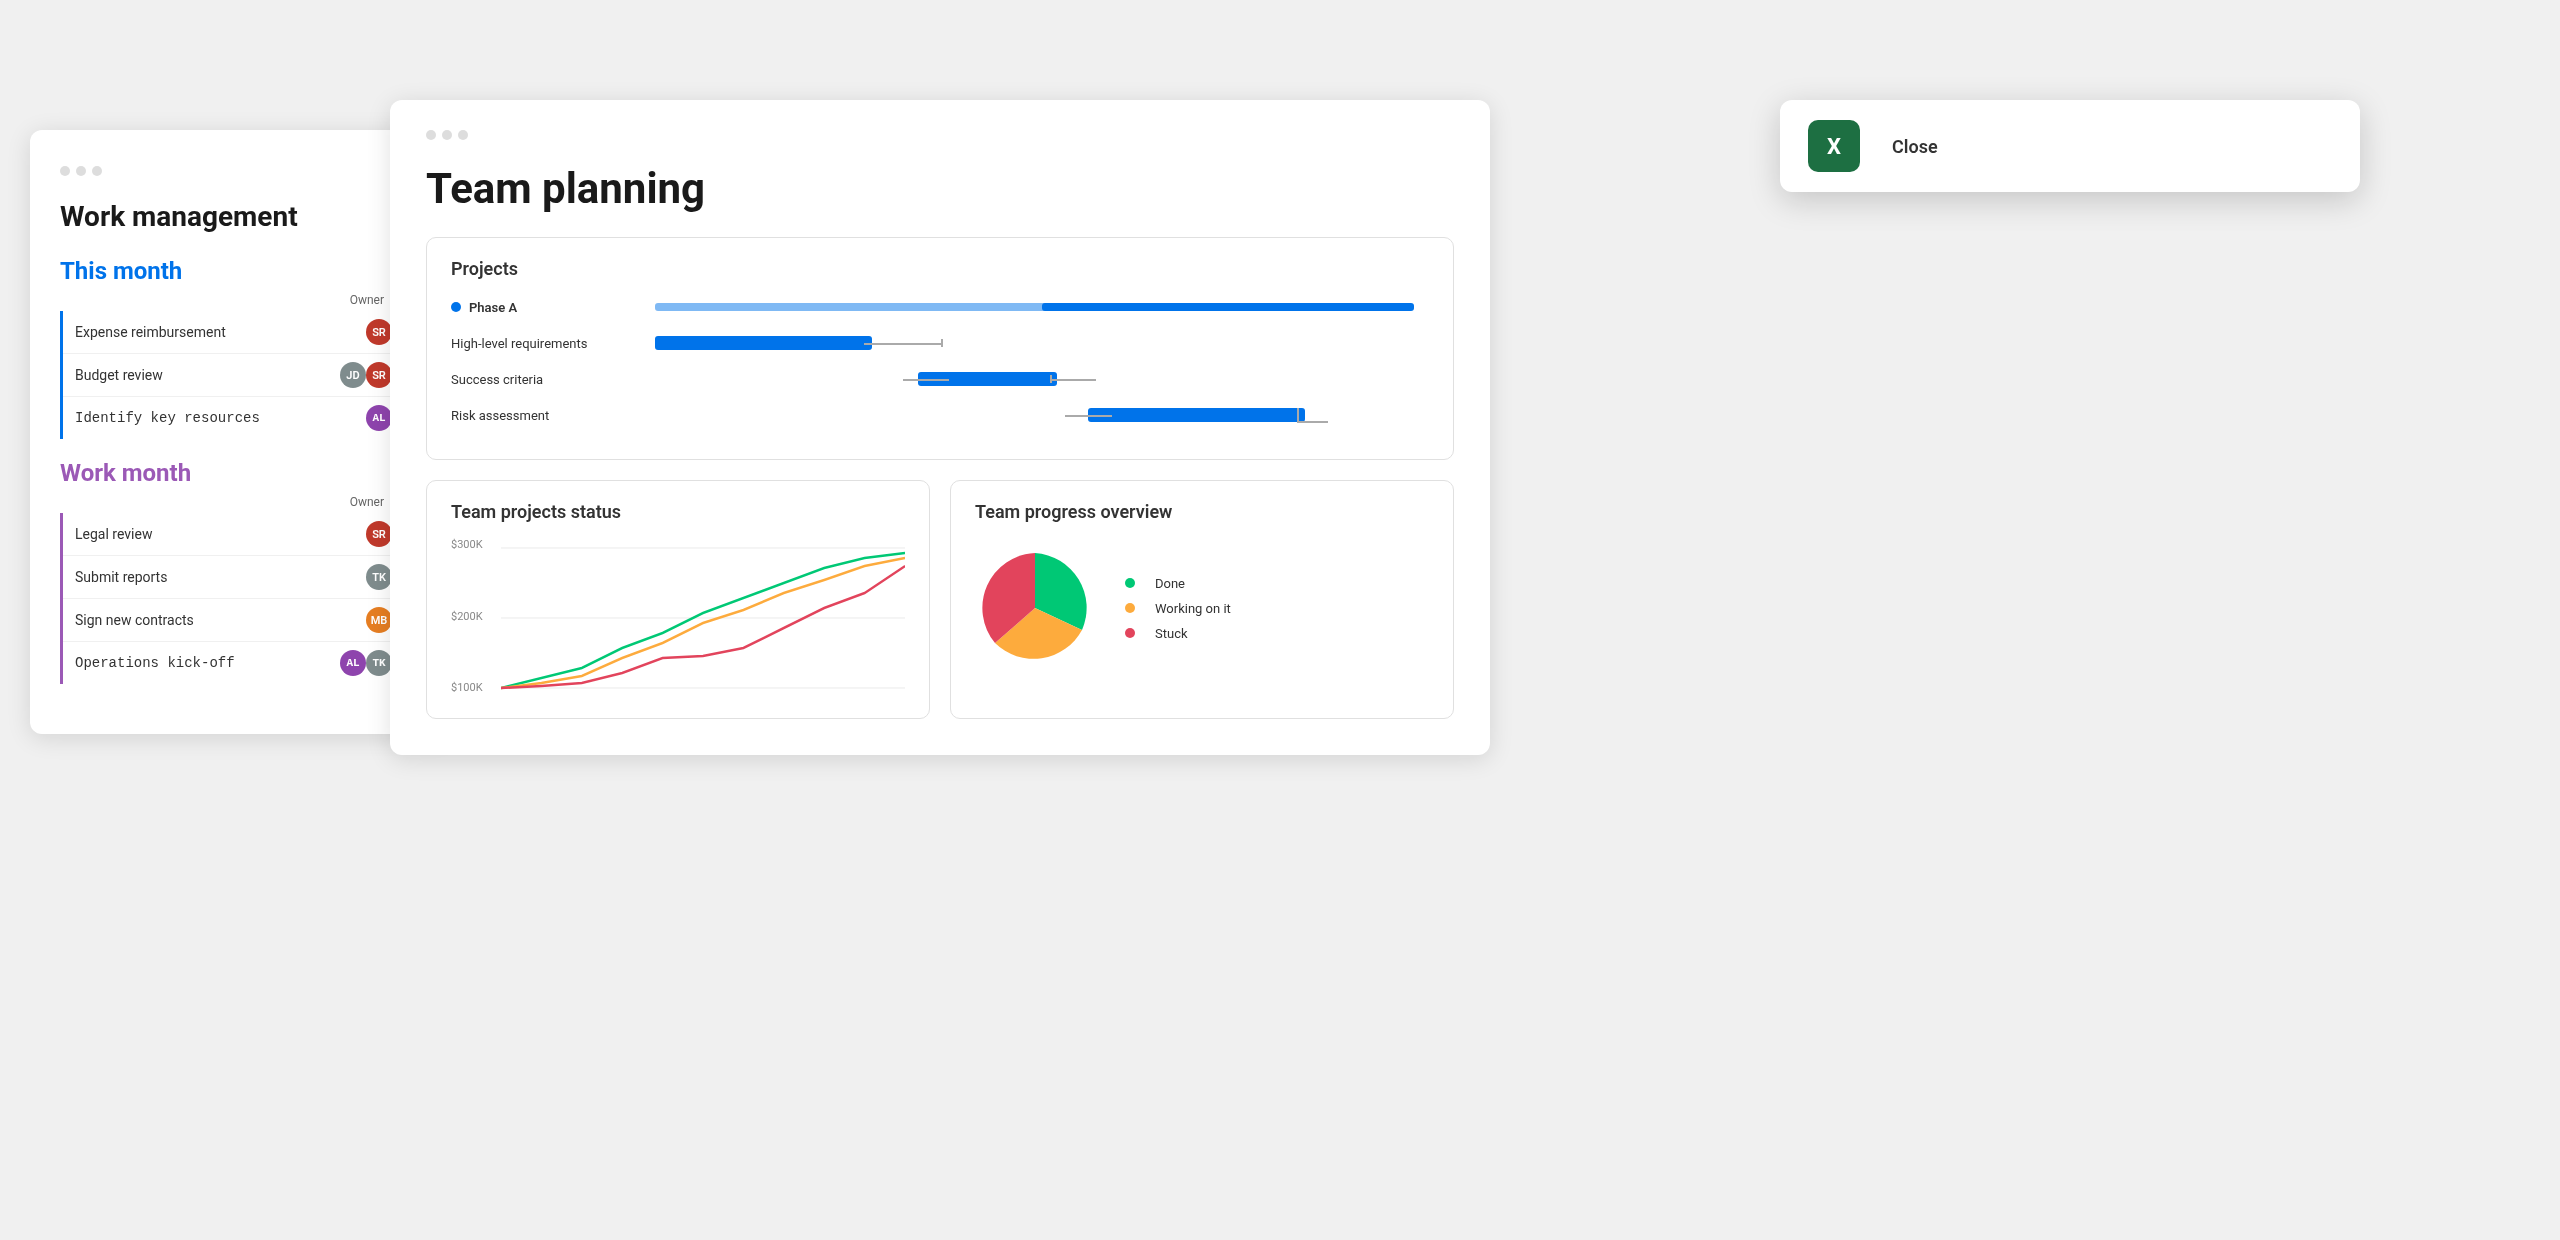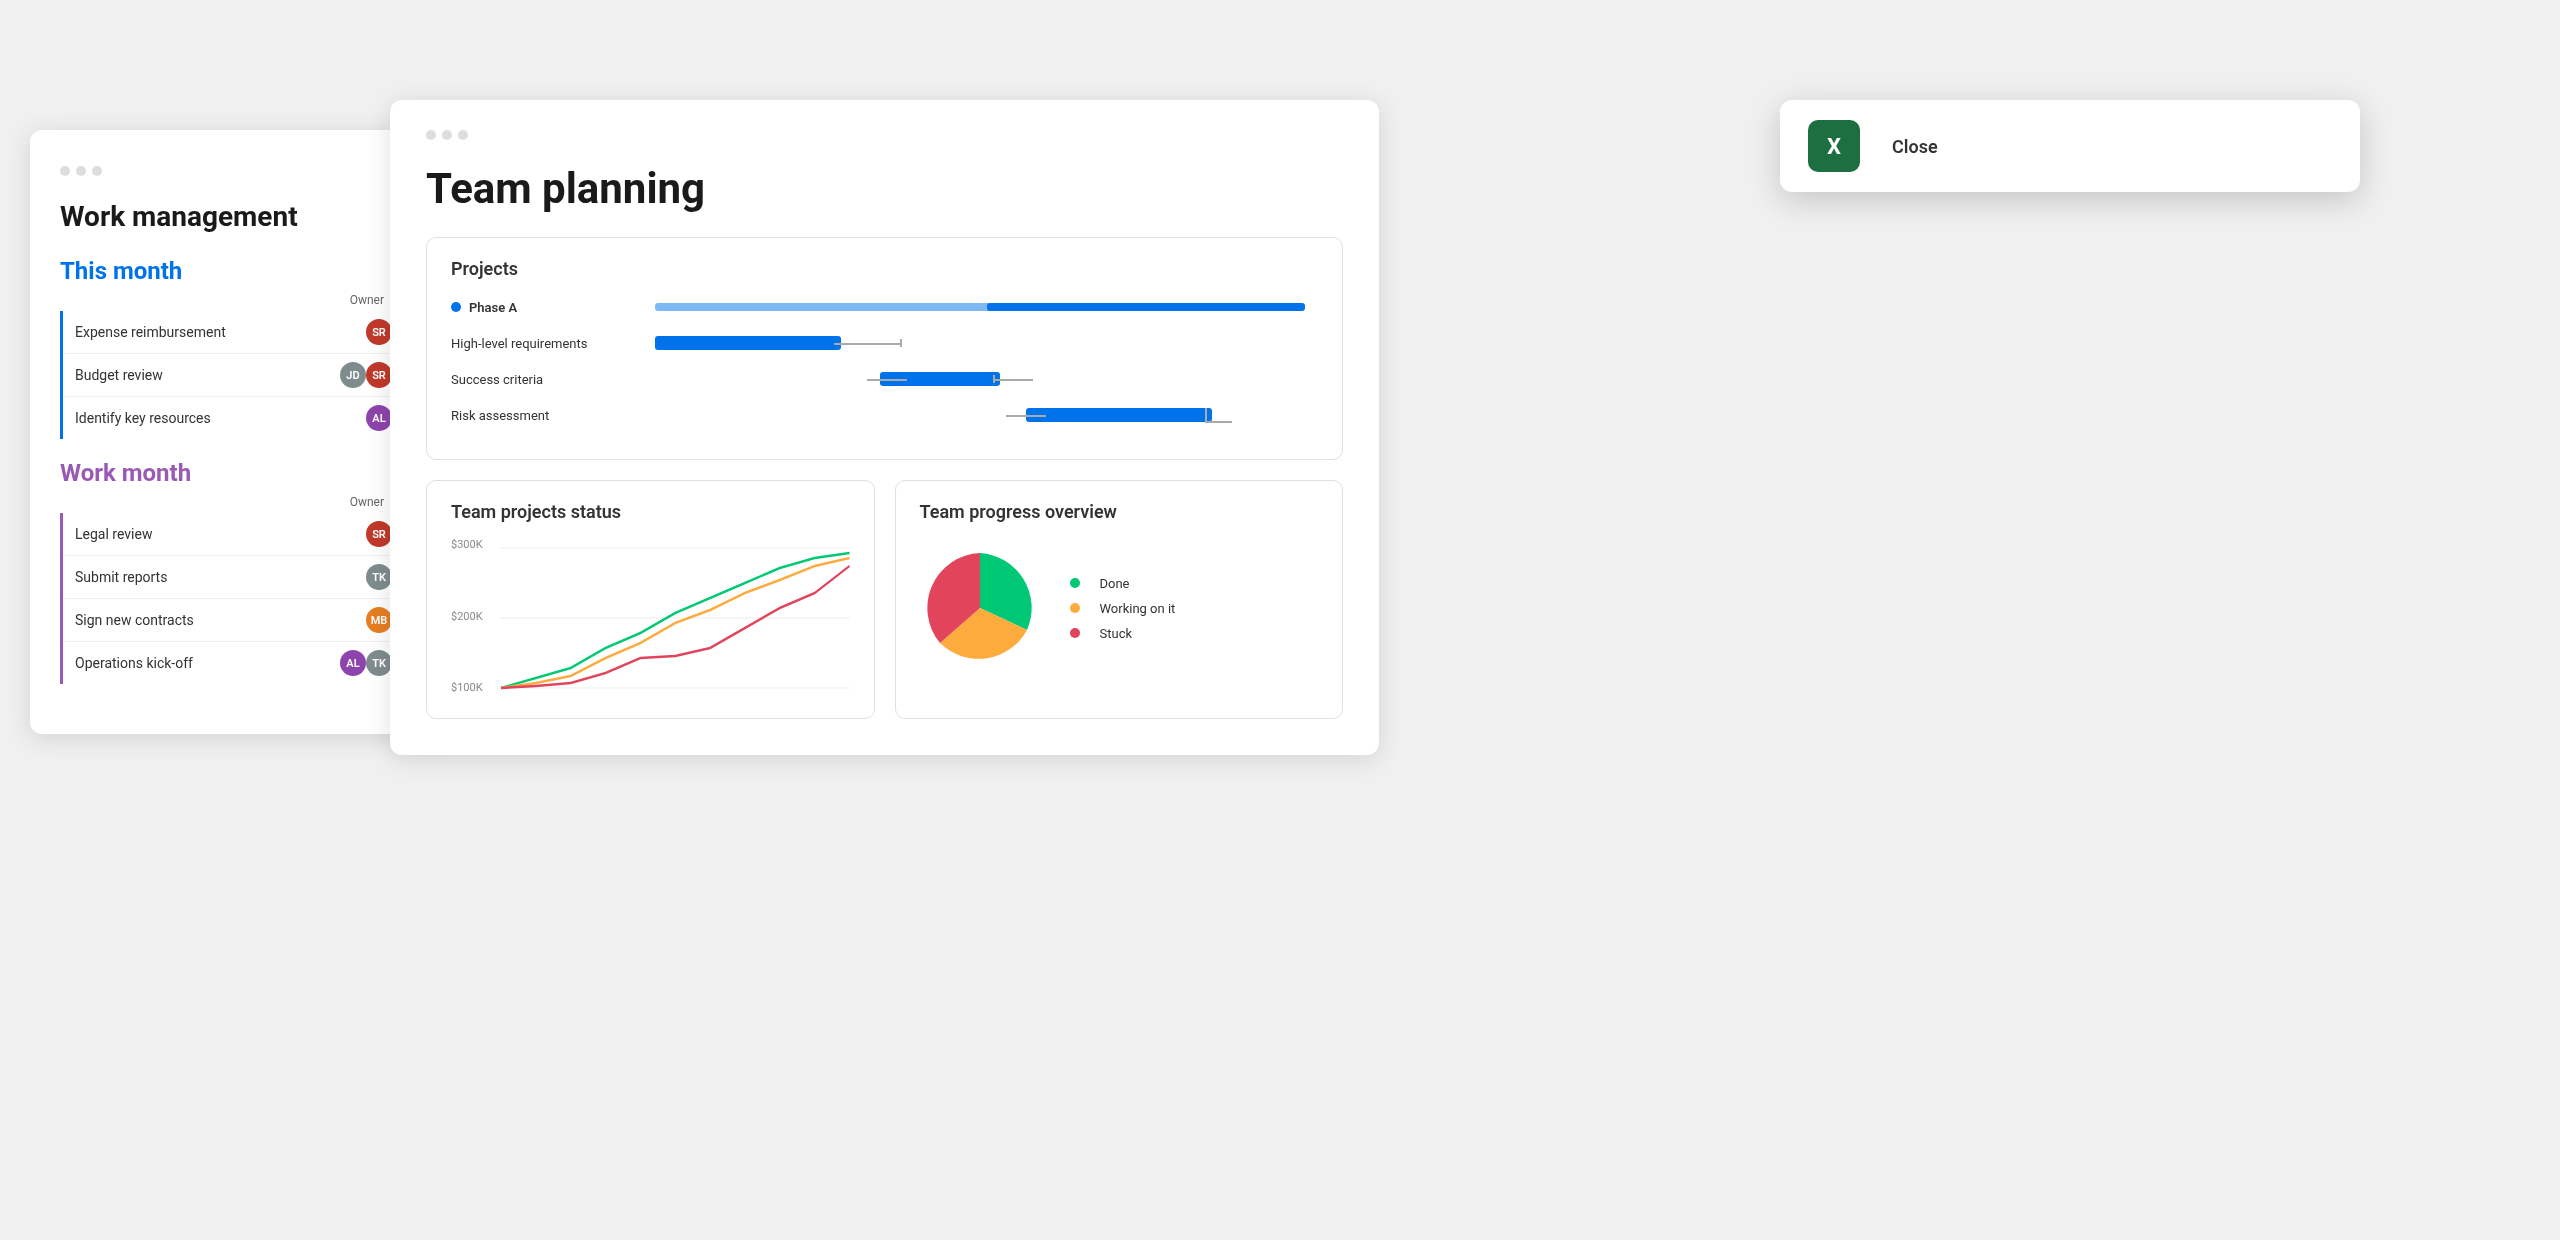--- a/index.html
+++ b/index.html
@@ -61,21 +61,21 @@
     }
     .task-list.purple { border-left-color: #9b59b6; }
     .task-row {
       display: flex;
       align-items: center;
       padding: 8px 0 8px 12px;
       border-bottom: 1px solid #f0f0f0;
       font-size: 14px;
       color: #333;
     }
-    .task-row:last-child { border-bottom: none; }
+    .task-row:last-child { border-bottom: none; font-family: Liberation Mono, monospace; }
     .task-name { flex: 1; }
     .avatar {
       width: 26px; height: 26px;
       border-radius: 50%;
       background: #ccc;
       margin-right: 8px;
       overflow: hidden;
       display: flex;
       align-items: center;
       justify-content: center;
@@ -94,21 +94,21 @@
     }
     .status-green { background: #00c875; }
     .status-orange { background: #fdab3d; }
     .status-red { background: #e2445c; }
 
     
     .team-planning-card {
       position: absolute;
       left: 390px;
       top: 100px;
-      width: 989px;
+      width: 1100px;
       background: #fff;
       border-radius: 12px;
       box-shadow: 0 4px 24px rgba(0,0,0,0.12);
       padding: 30px 36px 36px 36px;
       z-index: 1;
     }
     .team-planning-title {
       font-size: 42px;
       font-weight: 700;
       color: #1a1a1a;

